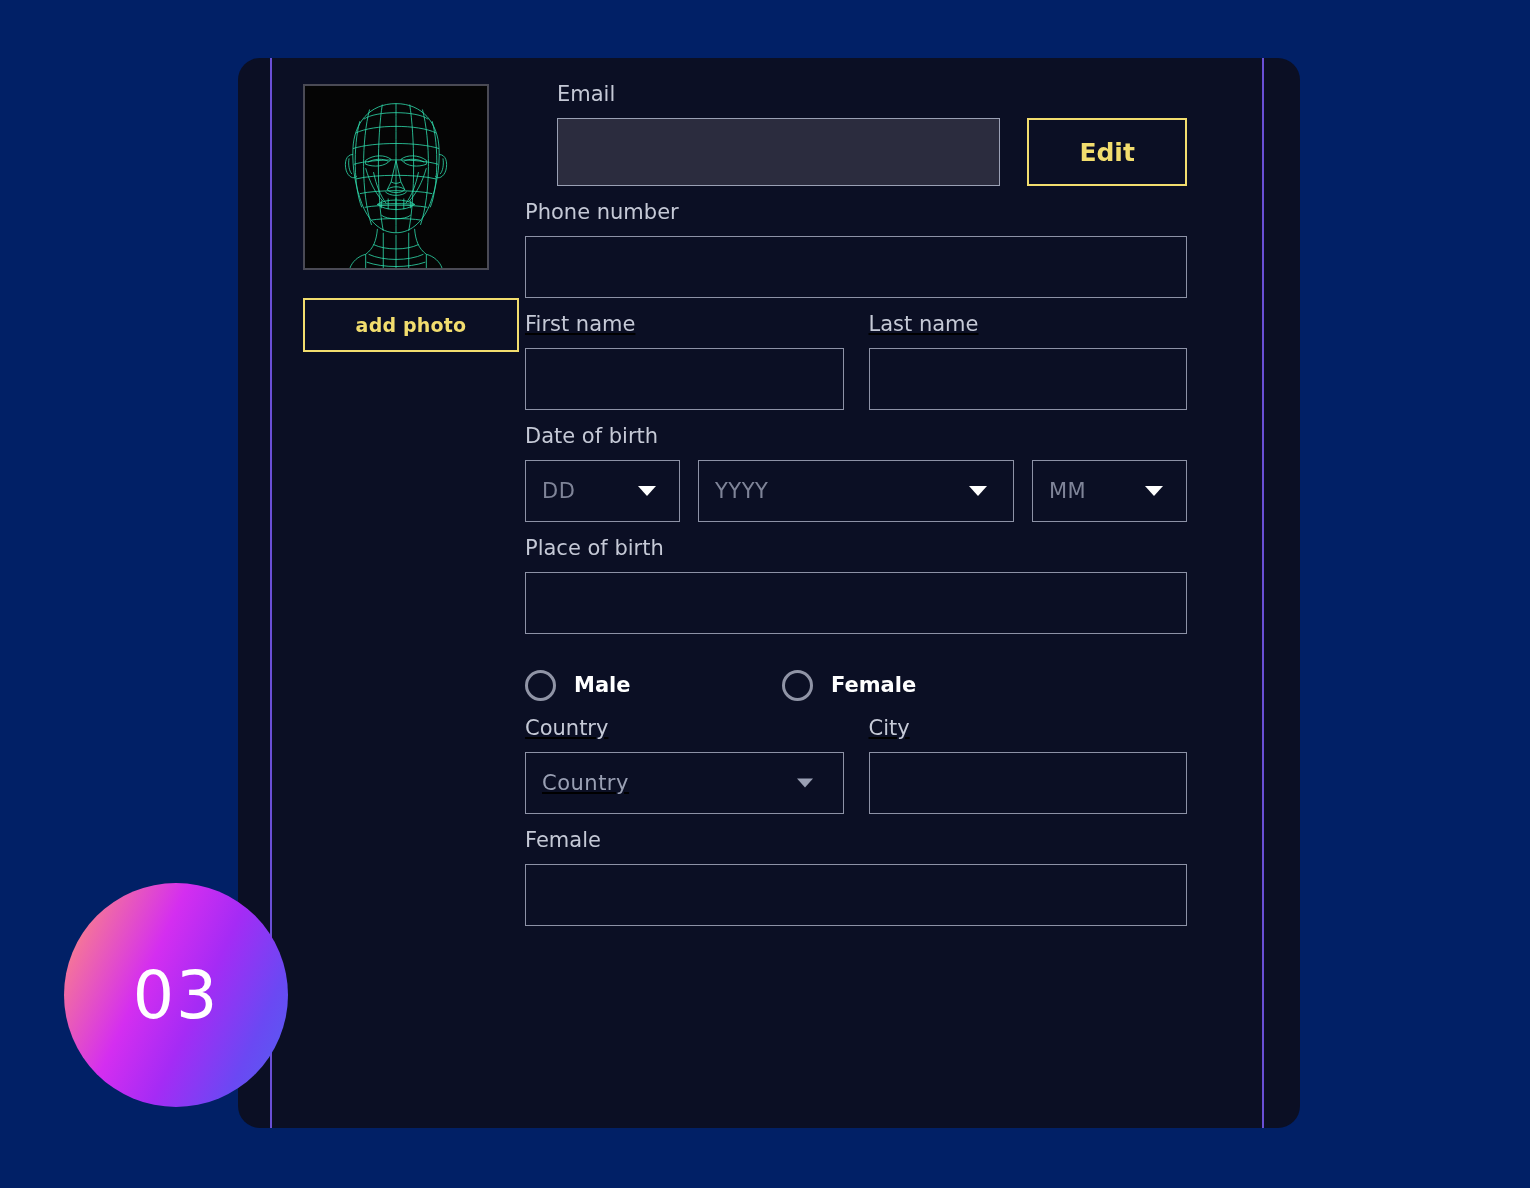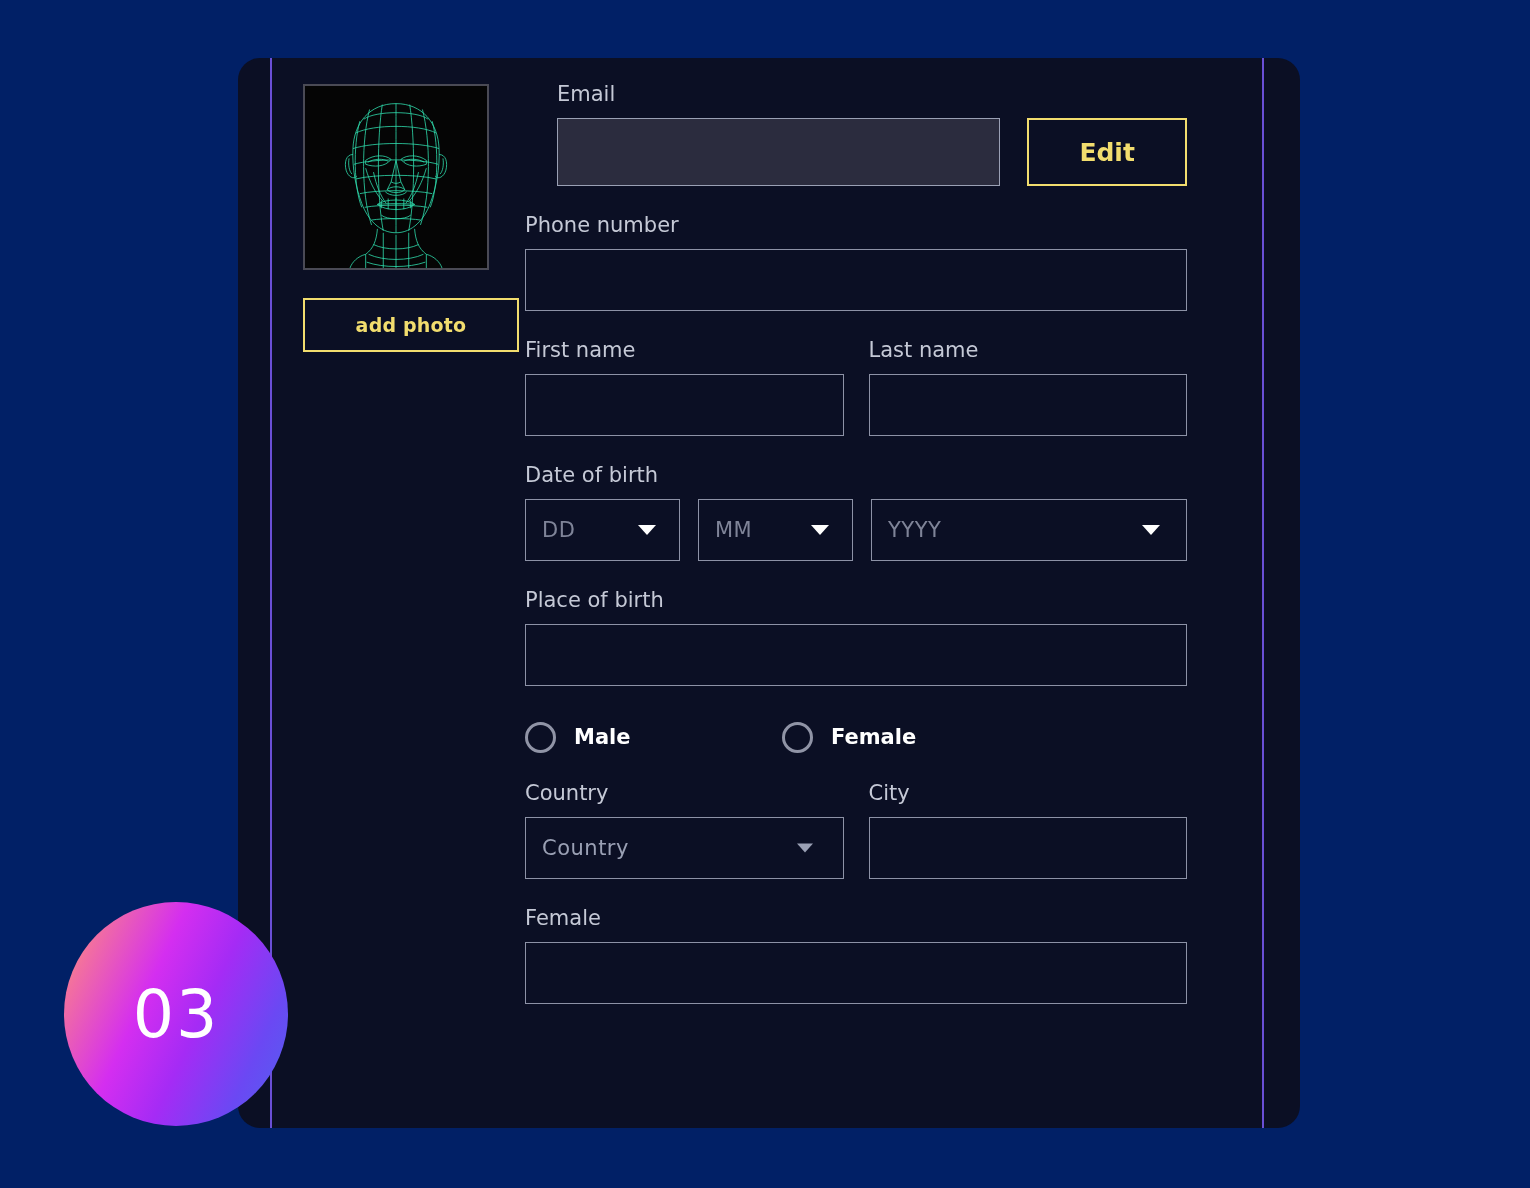--- a/index.html
+++ b/index.html
@@ -129,27 +129,28 @@
     height: 68px;
     background: transparent;
     border: 2px solid #f2dd6e;
     color: #f2dd6e;
     font-size: 25px;
     font-weight: bold;
     font-family: "DejaVu Sans", "Liberation Sans", sans-serif;
     cursor: pointer;
   }
 
-  .block { margin-top: 29px; }
+  .block { margin-top: 16px; }
   .block-first { margin-top: 0; padding-left: 32px; }
 
   
   .split {
     display: flex;
     gap: 25px;
+    text-decoration: underline;
   }
   .split > .col { flex: 1 1 0; min-width: 0; }
 
   
   .dob-row {
     display: flex;
     gap: 18px;
   }
   .dob-dd  { width: 155px; }
   .dob-mm  { width: 155px; }
@@ -221,21 +222,21 @@
     font-weight: bold;
   }
 
   
   .addr-field { height: 62px; }
 
   
   .badge {
     position: absolute;
     left: 64px;
-    top: 902px;
+    top: 883px;
     width: 224px;
     height: 224px;
     border-radius: 50%;
     background: linear-gradient(115deg,
         #fca86a 0%,
         #f26fa0 14%,
         #d42ef0 38%,
         #a52bf5 58%,
         #6b48f3 80%,
         #4f63f0 100%);
@@ -355,26 +356,26 @@
         </div>
       </div>
 
       <div class="block">
         <span class="label">Date of birth</span>
         <div class="dob-row">
           <div class="select dob-dd">
             <span class="sel-text">DD</span>
             <span class="caret"></span>
           </div>
+          <div class="select dob-yyyy">
+            <span class="sel-text">YYYY</span>
+            <span class="caret"></span>
+          </div>
           <div class="select dob-mm">
             <span class="sel-text">MM</span>
-            <span class="caret"></span>
-          </div>
-          <div class="select dob-yyyy">
-            <span class="sel-text">YYYY</span>
             <span class="caret"></span>
           </div>
         </div>
       </div>
 
       <div class="block">
         <span class="label">Place of birth</span>
         <input class="field" type="text" placeholder="" style="">
       </div>
 

